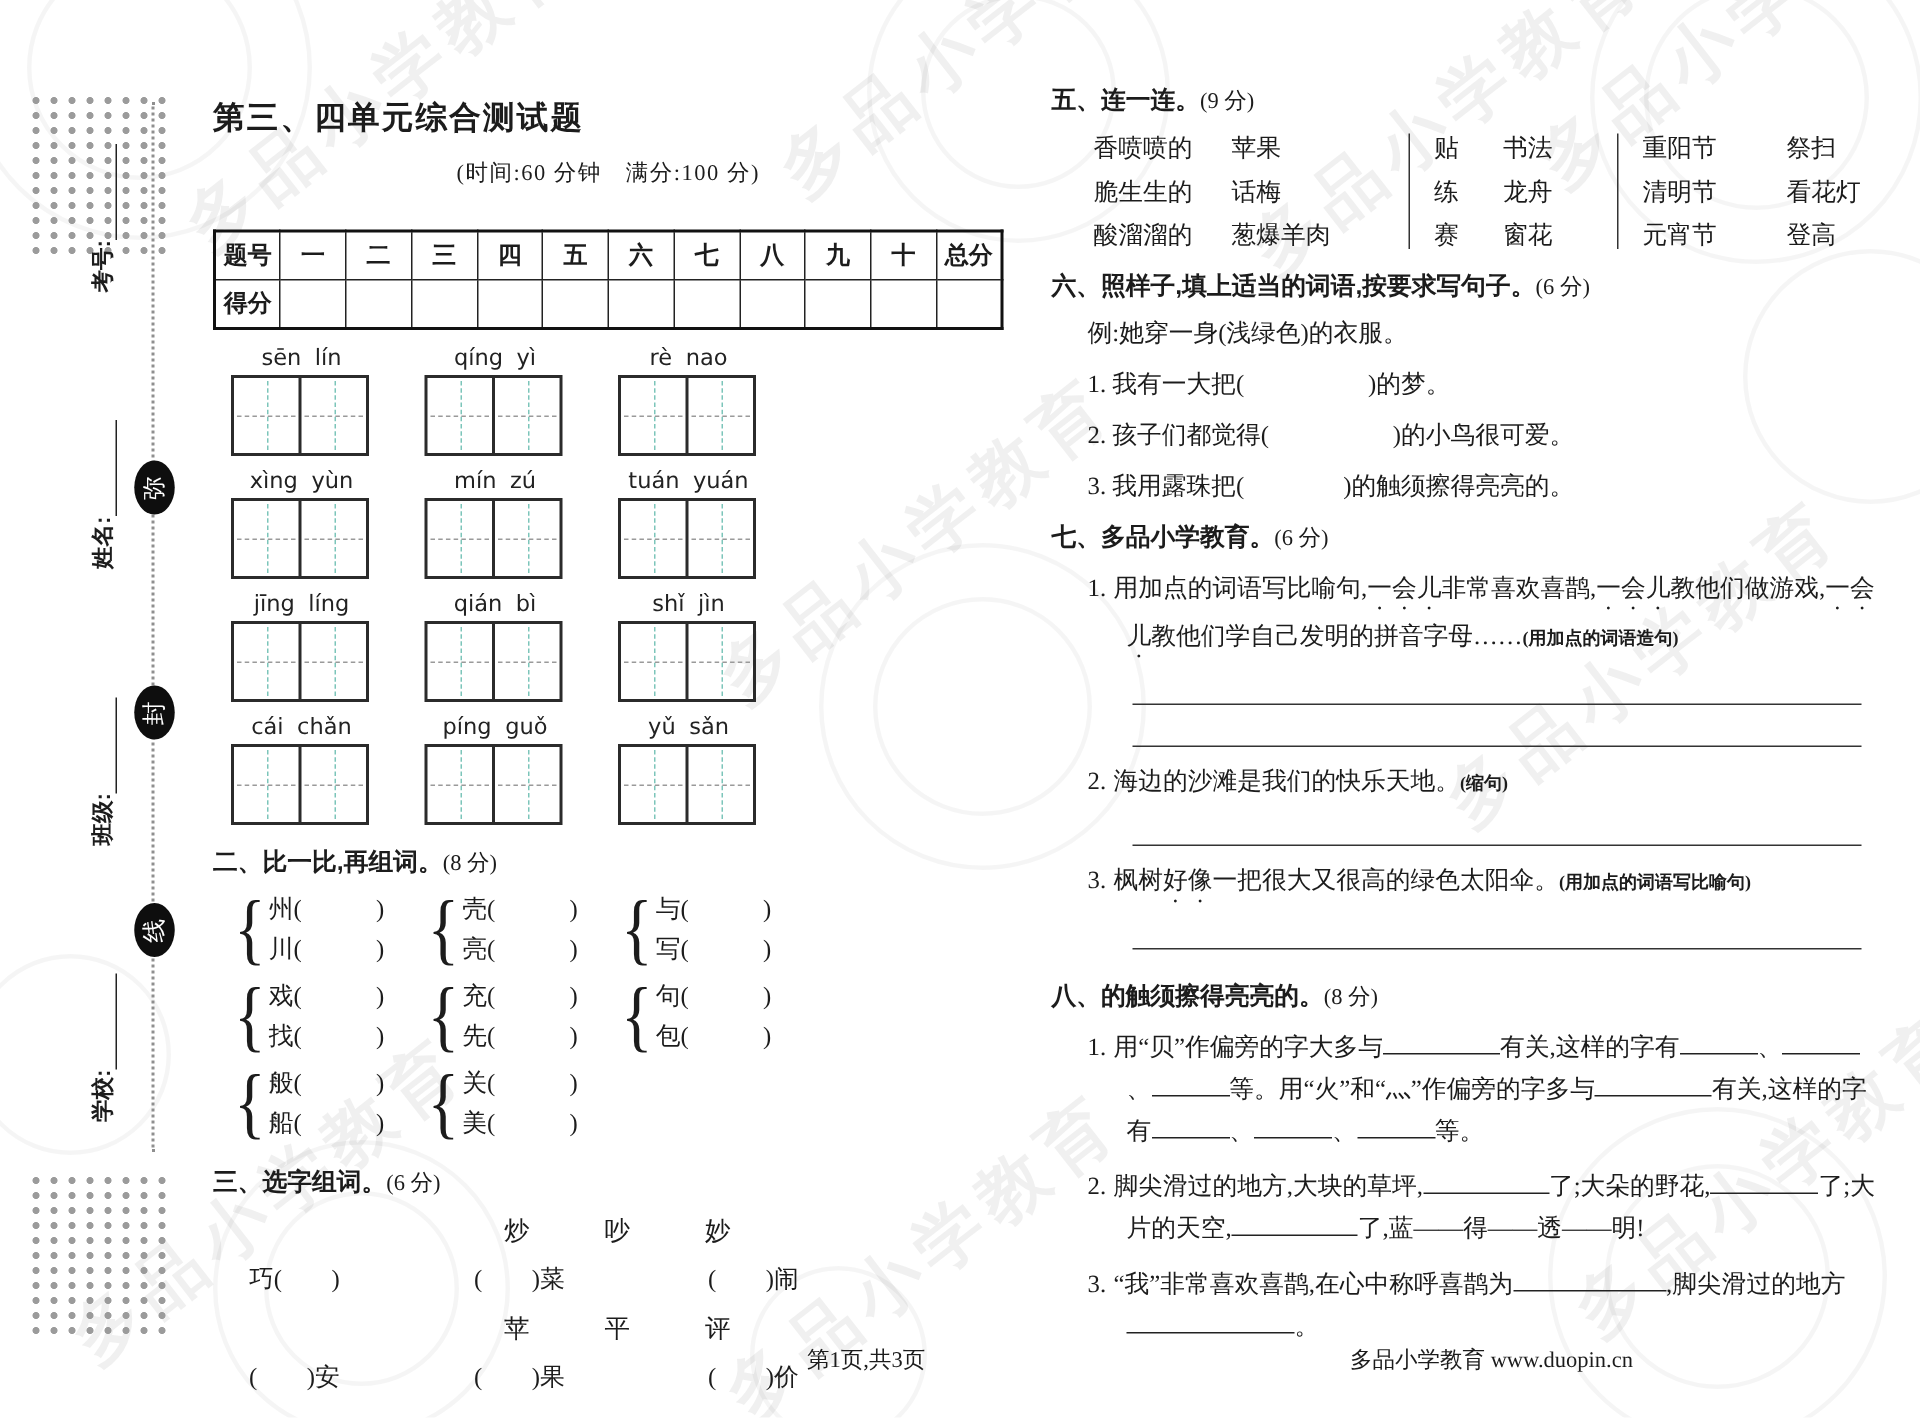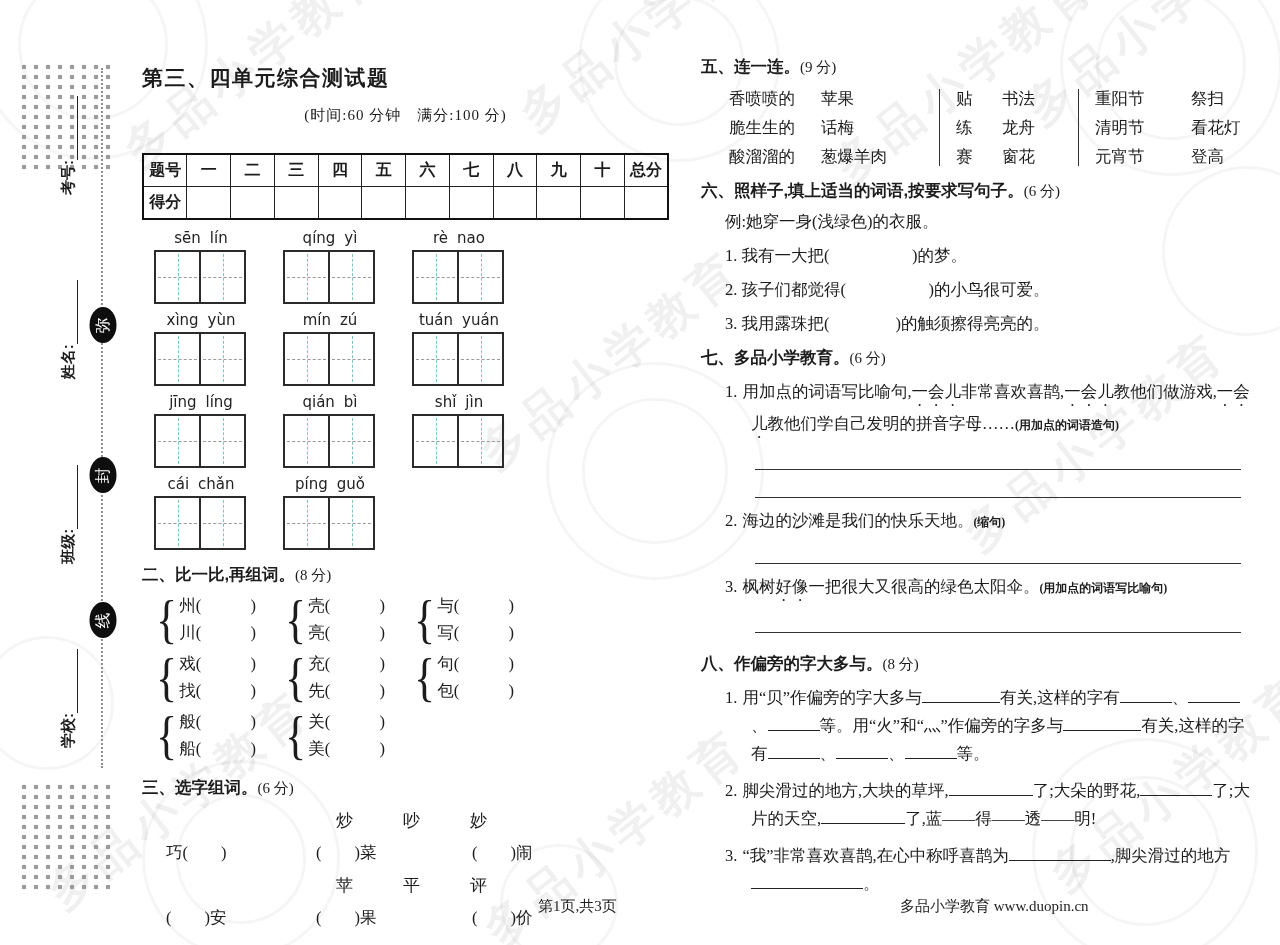--- a/index.html
+++ b/index.html
@@ -284,20 +284,30 @@
         <div class="word">
           <div class="pinyin">
             <span>píng</span>
             <span>guǒ</span>
           </div>
           <div class="wbox">
             <div class="wcell"></div>
             <div class="wcell"></div>
           </div>
         </div>
+        <div class="word">
+          <div class="pinyin">
+            <span>yǔ</span>
+            <span>sǎn</span>
+          </div>
+          <div class="wbox">
+            <div class="wcell"></div>
+            <div class="wcell"></div>
+          </div>
+        </div>
       </div>
 
     <div class="sec-h">
       <span>二、比一比,再组词。</span><span class="pts">(8 分)</span>
     </div>
     <div id="pairs">
         <div class="pair">
           <div class="brace">{</div>
           <div class="plines">
             <div><span>州</span><span>(　　　)</span></div>
@@ -443,21 +453,21 @@
         <div class="q"><span class="num">1.</span><span>用加点的词语写比喻句,</span><span class="em">一会儿</span><span>非常喜欢喜鹊,</span><span class="em">一会儿</span><span>教他们做游戏,</span><span class="em">一会儿</span><span>教他们学自己发明的拼音字母……</span><span class="note">(用加点的词语造句)</span></div>
         <div class="ansline"></div>
         <div class="ansline"></div>
         <div class="q"><span class="num">2.</span><span>海边的沙滩是我们的快乐天地。</span><span class="note">(缩句)</span></div>
         <div class="ansline"></div>
         <div class="q"><span class="num">3.</span><span>枫树</span><span class="em">好像</span><span>一把很大又很高的绿色太阳伞。</span><span class="note">(用加点的词语写比喻句)</span></div>
         <div class="ansline"></div>
       </div>
 
     <div class="sec-h" style="margin-top:20px">
-      <span>八、作偏旁的字大多与。</span><span class="pts">(8 分)</span>
+      <span>八、的触须擦得亮亮的。</span><span class="pts">(8 分)</span>
     </div>
     <div id="s8items">
         <div class="q"><span class="num">1.</span><span>用“贝”作偏旁的字大多与</span><span class="blk" style="width: 78px;"></span><span>有关,这样的字有</span><span class="blk" style="width: 52px;"></span><span>、</span><span class="blk" style="width: 52px;"></span><span>、</span><span class="blk" style="width: 52px;"></span><span>等。用“火”和“灬”作偏旁的字多与</span><span class="blk" style="width: 78px;"></span><span>有关,这样的字有</span><span class="blk" style="width: 52px;"></span><span>、</span><span class="blk" style="width: 52px;"></span><span>、</span><span class="blk" style="width: 52px;"></span><span>等。</span></div>
         <div class="q"><span class="num">2.</span><span>脚尖滑过的地方,大块的草坪,</span><span class="blk" style="width: 84px;"></span><span>了;大朵的野花,</span><span class="blk" style="width: 72px;"></span><span>了;大片的天空,</span><span class="blk" style="width: 84px;"></span><span>了,蓝——得——透——明!</span></div>
         <div class="q"><span class="num">3.</span><span>“我”非常喜欢喜鹊,在心中称呼喜鹊为</span><span class="blk" style="width: 102px;"></span><span>,脚尖滑过的地方</span><span class="blk" style="width: 112px;"></span><span>。</span></div>
       </div>
   </div>
 
   <div class="foot-center">第1页,共3页</div>
   <div class="foot-right">多品小学教育  www.duopin.cn</div>

